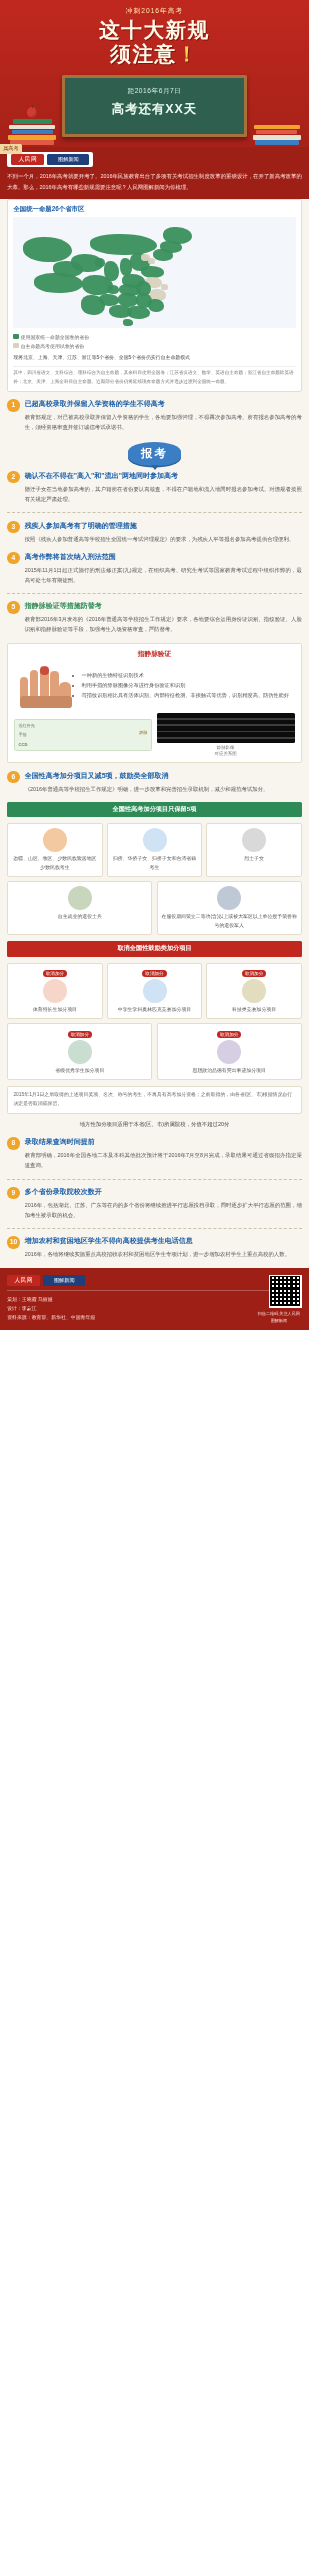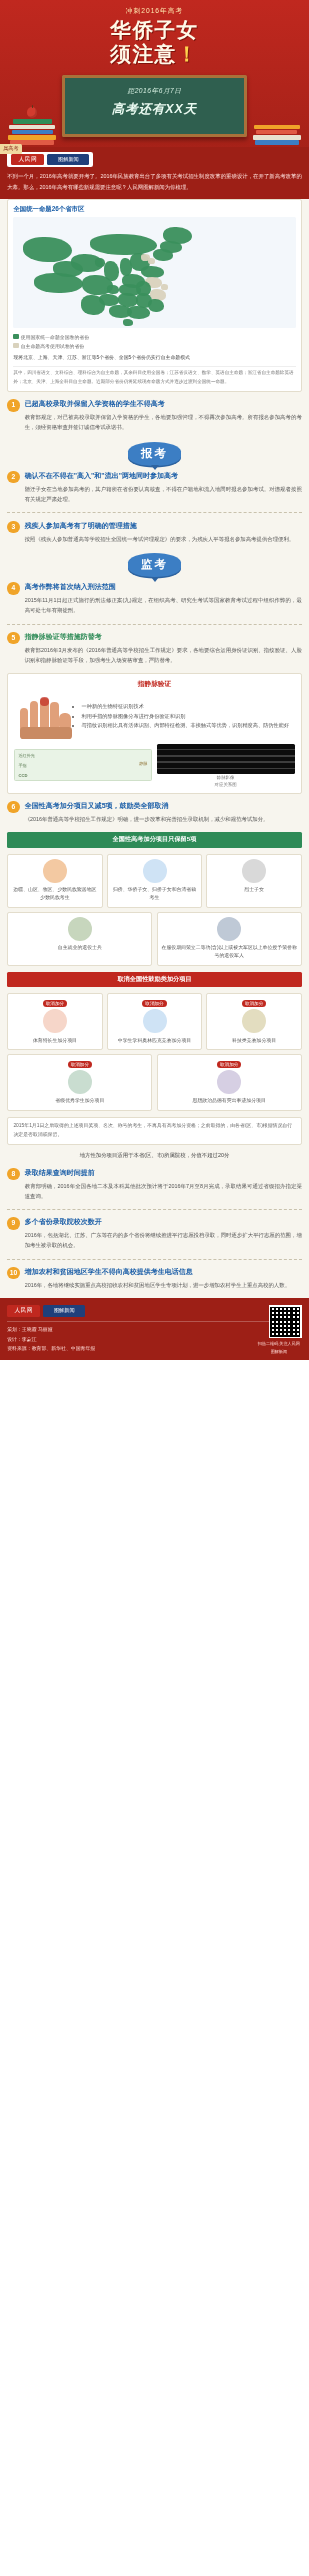--- a/index.html
+++ b/index.html
@@ -37,21 +37,20 @@
     text-shadow: 1px 1px 0 #7d140c;
   }
   .hdr-title .l2 { display:block; }
   .hdr-title .excl { color:#ffd24d; }
 
   .blackboard-wrap {
     position: relative;
     margin: 4.1px auto 0;
     width: 309px;
     height: 77px;
-    font-style: italic;
   }
   .blackboard {
     position: absolute;
     left: 62px; top: 5.2px;
     width: 185px; height: 62px;
     background: #2f5f4f;
     border: 3.6px solid #a9713a;
     border-radius: 1.5px;
     box-shadow: 0 2.1px 4.1px rgba(0,0,0,.35);
     text-align: center;
@@ -245,21 +244,21 @@
 </style>
 </head>
 <body>
 
 <div class="page">
 
   <div class="header">
     <div class="hdr-kicker">冲刺2016年高考</div>
     <div class="hdr-title-wrap">
       <div class="hdr-title">
-        <span>华侨子女</span>
+        <span>这十大新规</span>
         <span class="l2">
           <span>须注意</span><span class="excl">！</span>
         </span>
       </div>
     </div>
 
     <div class="blackboard-wrap">
 
       <div class="books">
         <div class="book" style="left:10.3px;bottom:2.1px;width:44px;background:#e05a45;"></div>
@@ -357,23 +356,20 @@
       <div class="item-body">随迁子女在当地参加高考的，其户籍所在省份要认真核查，不得在户籍地和流入地同时报名参加考试。对违规者按照有关规定严肃处理。</div>
     </div>
     <div class="dash"></div>
     <div class="item">
       <div class="num">3</div>
       <div class="item-title">残疾人参加高考有了明确的管理措施</div>
       <div class="item-body">按照《残疾人参加普通高等学校招生全国统一考试管理规定》的要求，为残疾人平等报名参加高考提供合理便利。</div>
     </div>
   </div>
 
-  <div class="sec-title">
-    <span class="sec-bubble">监考</span>
-  </div>
 
   <div class="block">
     <div class="item">
       <div class="num">4</div>
       <div class="item-title">高考作弊将首次纳入刑法范围</div>
       <div class="item-body">2015年11月1日起正式施行的刑法修正案(九)规定，在组织高考、研究生考试等国家教育考试过程中组织作弊的，最高可处七年有期徒刑。</div>
     </div>
     <div class="dash"></div>
     <div class="item">
       <div class="num">5</div>

